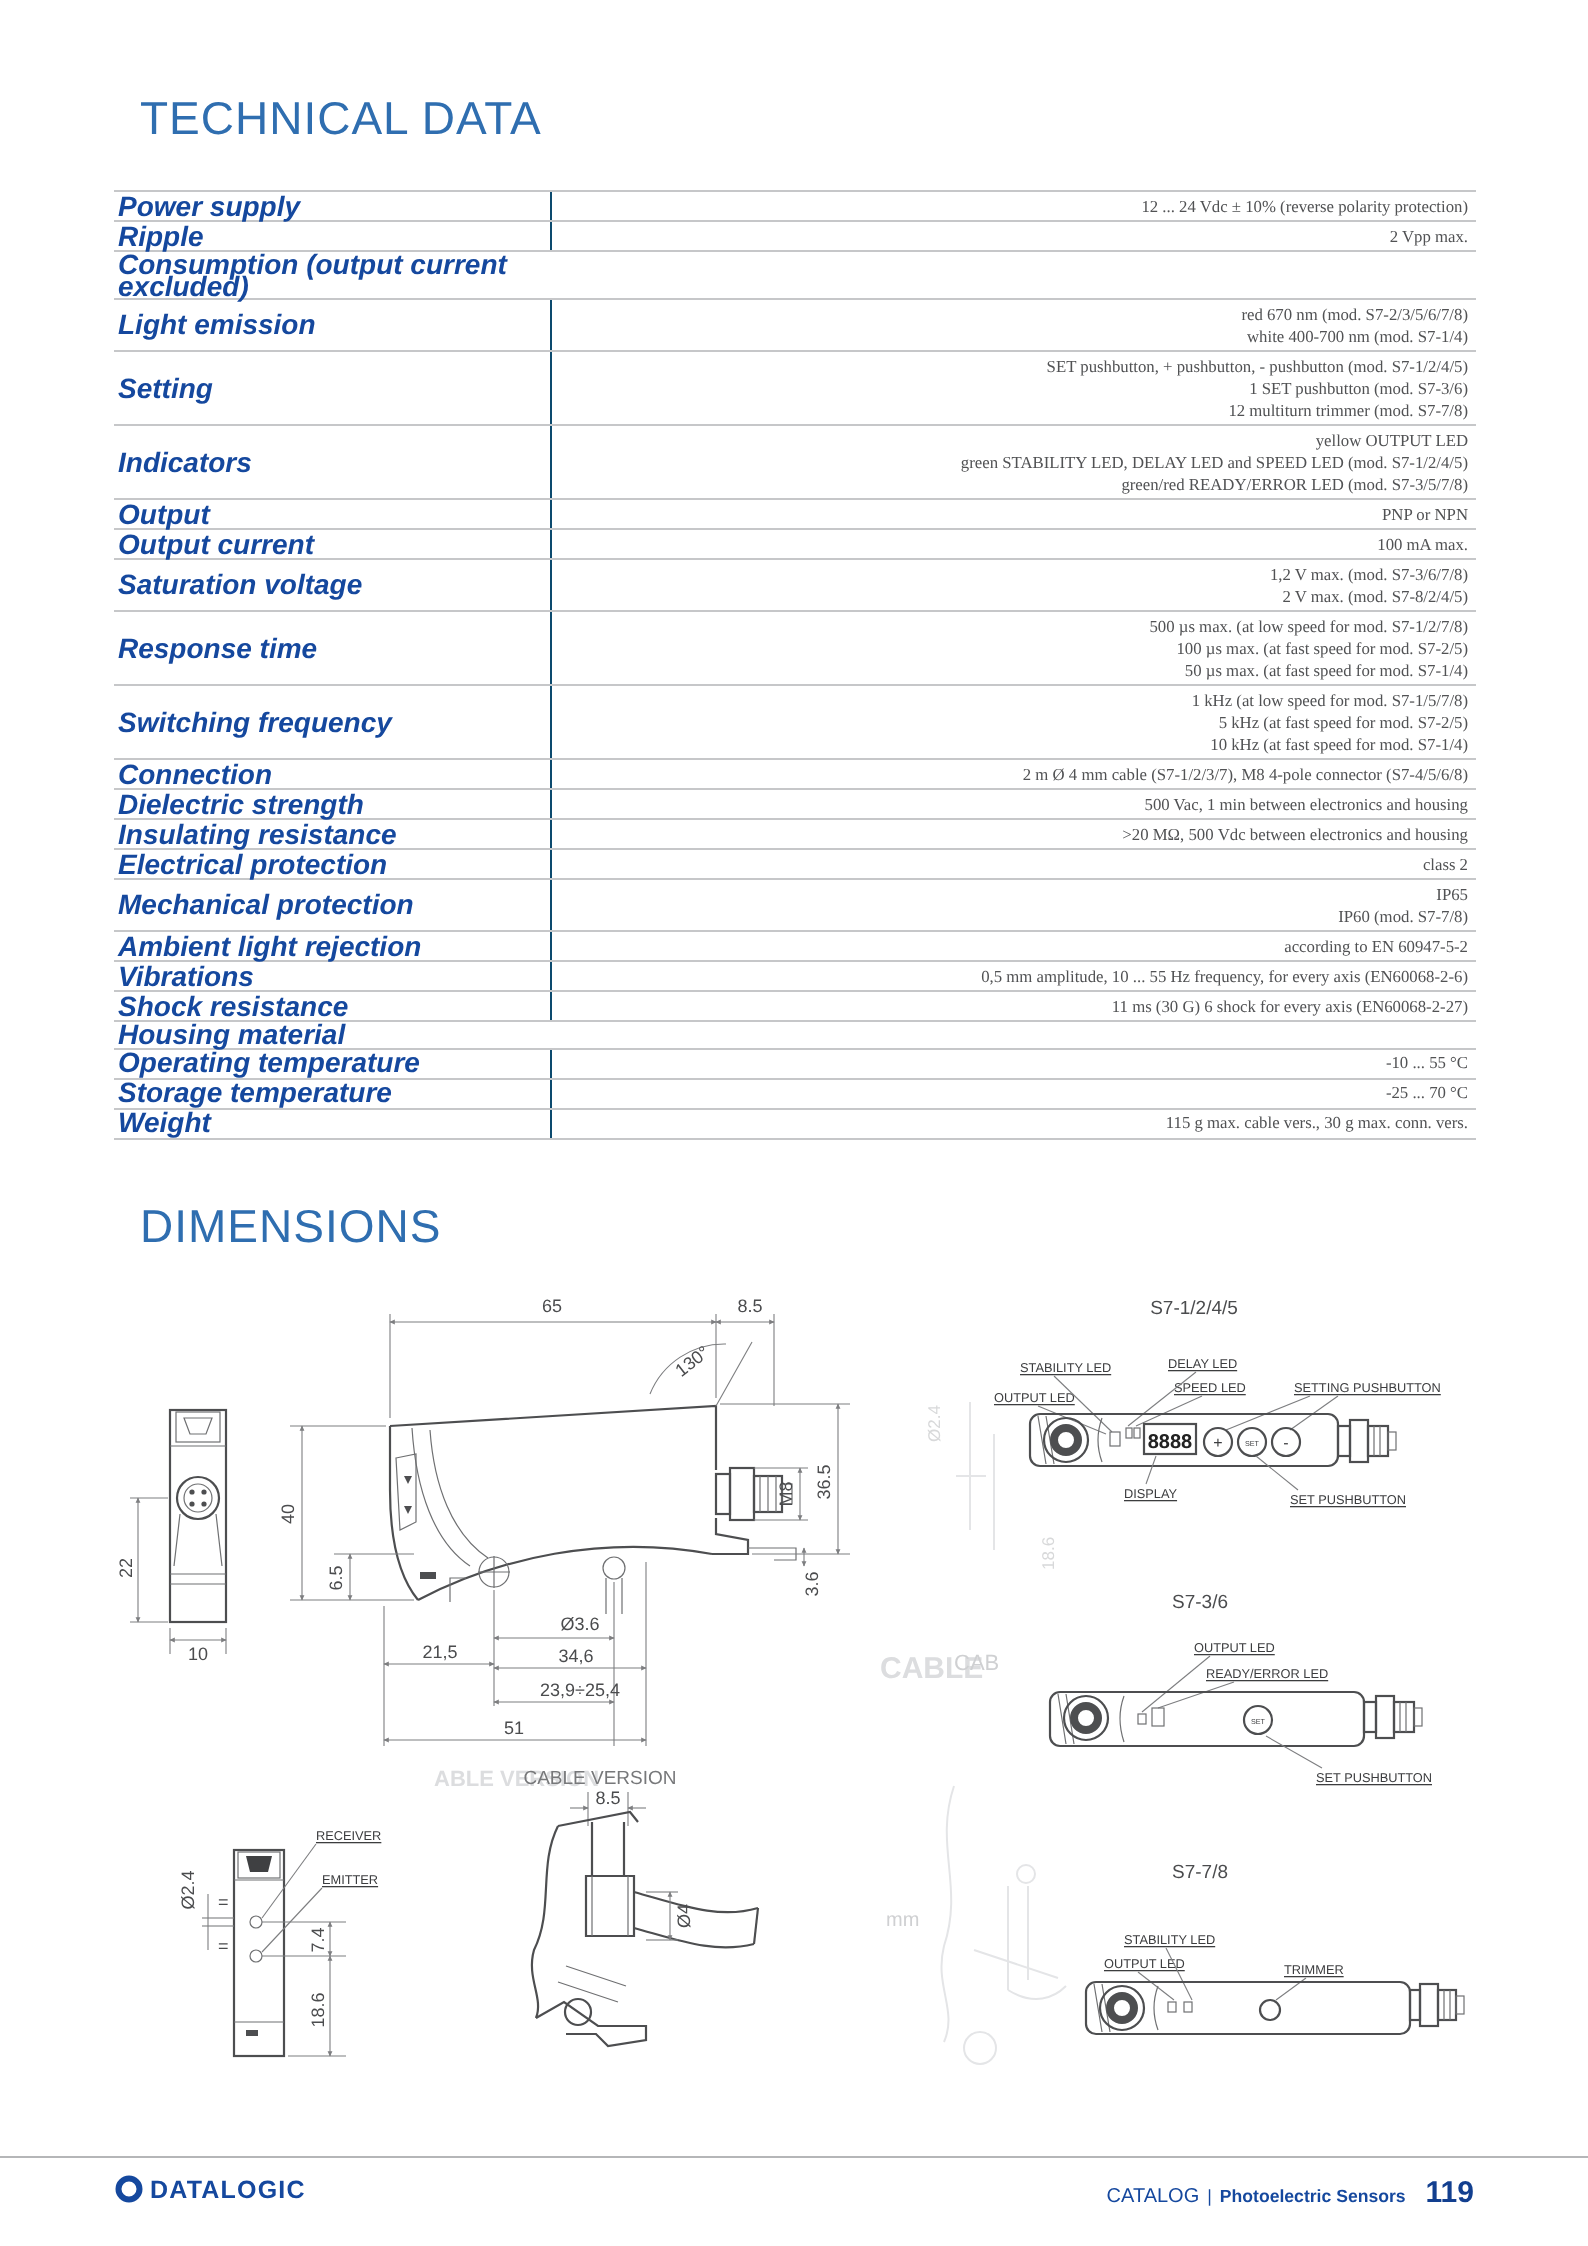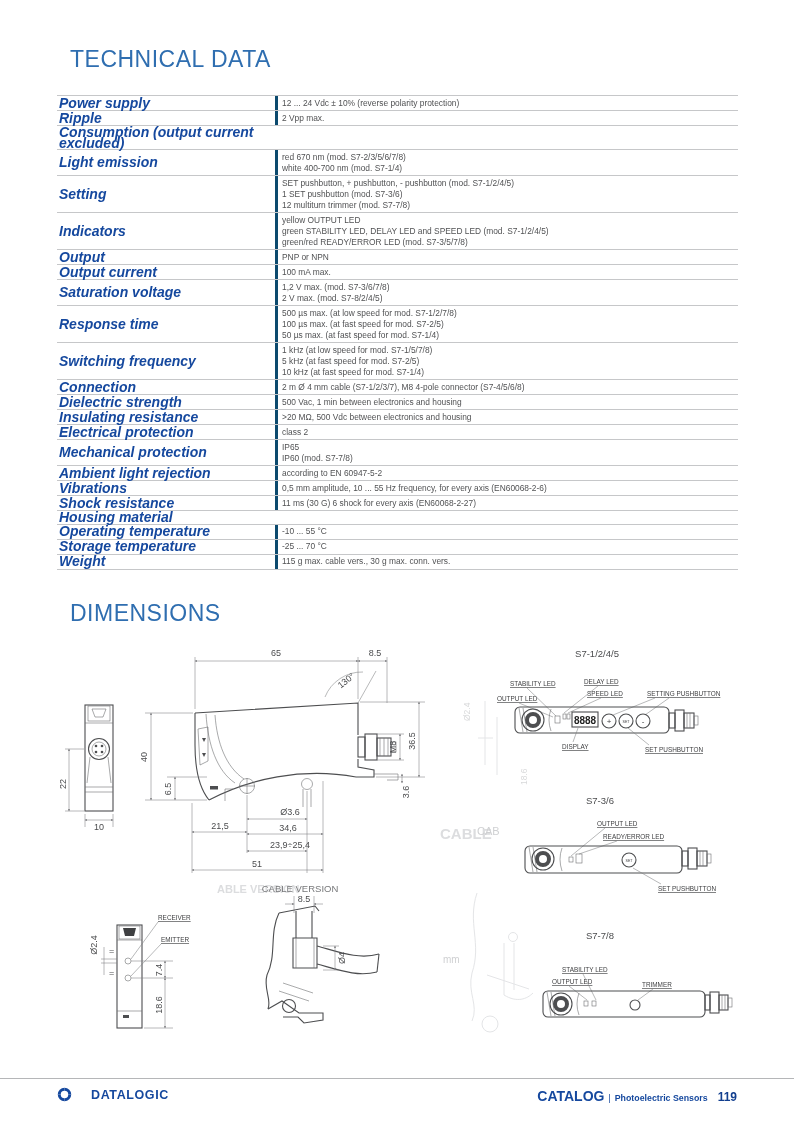--- a/index.html
+++ b/index.html
@@ -7,44 +7,44 @@
         font-family:"Liberation Sans",sans-serif;overflow:hidden;}
   .sec-title{position:absolute;left:57px;font-size:23px;font-weight:400;letter-spacing:0.5px;
         color:#2f6eb0;font-family:"Liberation Sans",sans-serif;margin-left:13px;}
   #techTitle{top:46px;}
   #dimTitle{top:600px;}
   
   .ttable{position:absolute;left:57px;top:95px;width:681px;border-bottom:1px solid #c6c7c9;}
   .trow{display:flex;border-top:1px solid #c6c7c9;}
   .tl{width:214px;display:flex;align-items:center;padding:1px 2px 1px 2px;
       color:#15489e;font-weight:bold;font-style:italic;font-size:14px;line-height:10.5px;}
-  .tv{flex:1;border-left:3px solid #0c4a6e;text-align:left;padding:1.5px 4px;
-      color:#515254;font-size:8.4px;}
+  .tv{flex:1;border-left:1px solid #0c4a6e;text-align:right;padding:1.5px 4px;
+      color:#515254;font-size:8.4px;font-family:Liberation Serif, serif;}
   .tv .vl{line-height:11px;}
   
   .draw{position:absolute;left:57px;top:643px;}
   .draw text{font-family:"Liberation Sans",sans-serif;}
   .dimtxt{font-size:9px;fill:#4b4c4e;}
   .calltxt{font-size:6.4px;fill:#3c3d3f;text-decoration:underline;}
   .s7title{font-size:9.5px;fill:#4b4c4e;}
   .bl{fill:none;stroke:#4d4e50;stroke-width:1.1;}
   .tl2{fill:none;stroke:#6f7072;stroke-width:0.6;}
   .dl{fill:none;stroke:#7d7e80;stroke-width:0.55;}
   .ghost{fill:#dcdddf;}
   .ghostline{fill:none;stroke:#e4e5e7;stroke-width:1;}
   .seg{font-family:"DejaVu Sans Mono",monospace;font-weight:bold;font-size:10px;fill:#222;}
   
   .footline{position:absolute;left:0;top:1078px;width:794px;height:1px;background:#b5b6b8;}
   .logo{position:absolute;left:57px;top:1087px;display:flex;align-items:center;gap:3px;}
-  .logo .lt{color:#15489e;font-weight:bold;font-size:12.5px;letter-spacing:0.6px;margin-left:16px;}
+  .logo .lt{color:#15489e;font-weight:bold;font-size:12.5px;letter-spacing:0.6px;}
   .pageref{position:absolute;right:57px;top:1088px;display:flex;align-items:baseline;gap:4px;}
-  .pr-cat{color:#15489e;font-weight:bold;font-size:14px;}
+  .pr-cat{color:#15489e;font-weight:normal;font-size:10px;}
   .pr-sep{color:#15489e;font-size:8.8px;font-weight:normal;}
   .pr-sec{color:#15489e;font-weight:bold;font-size:8.8px;}
-  .pr-num{color:#123f8f;font-weight:bold;font-size:12px;margin-left:6px;}
+  .pr-num{color:#123f8f;font-weight:bold;font-size:15px;margin-left:6px;}
 </style>
 </head>
 <body>
 
 <div class="page">
 
   <div class="sec-title" id="techTitle">TECHNICAL DATA</div>
 
   <div class="ttable">
     <div class="trow">

